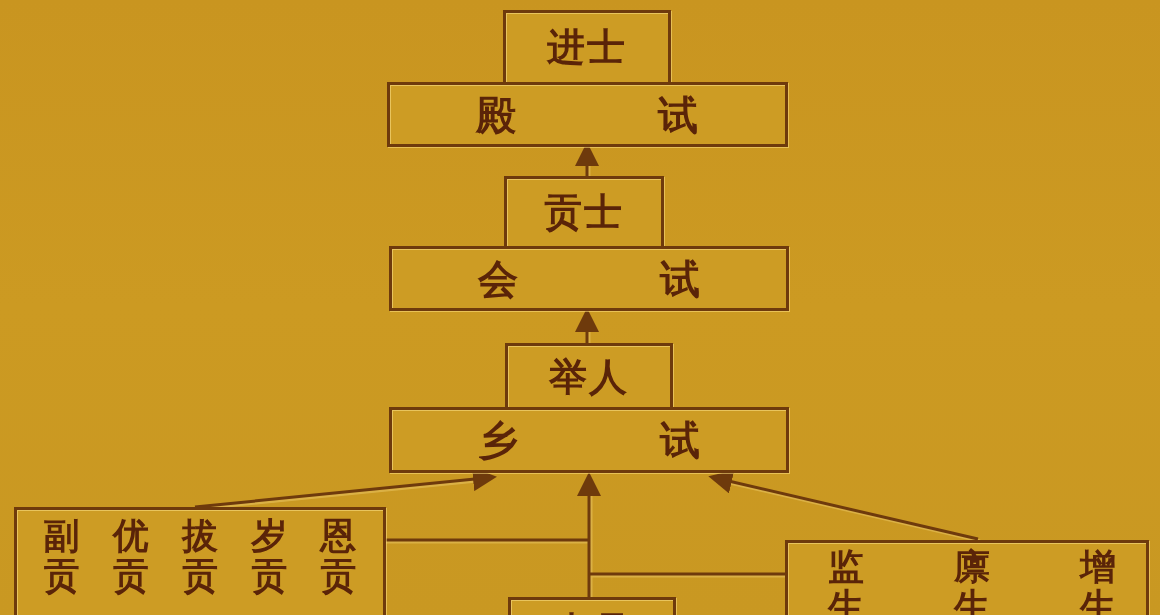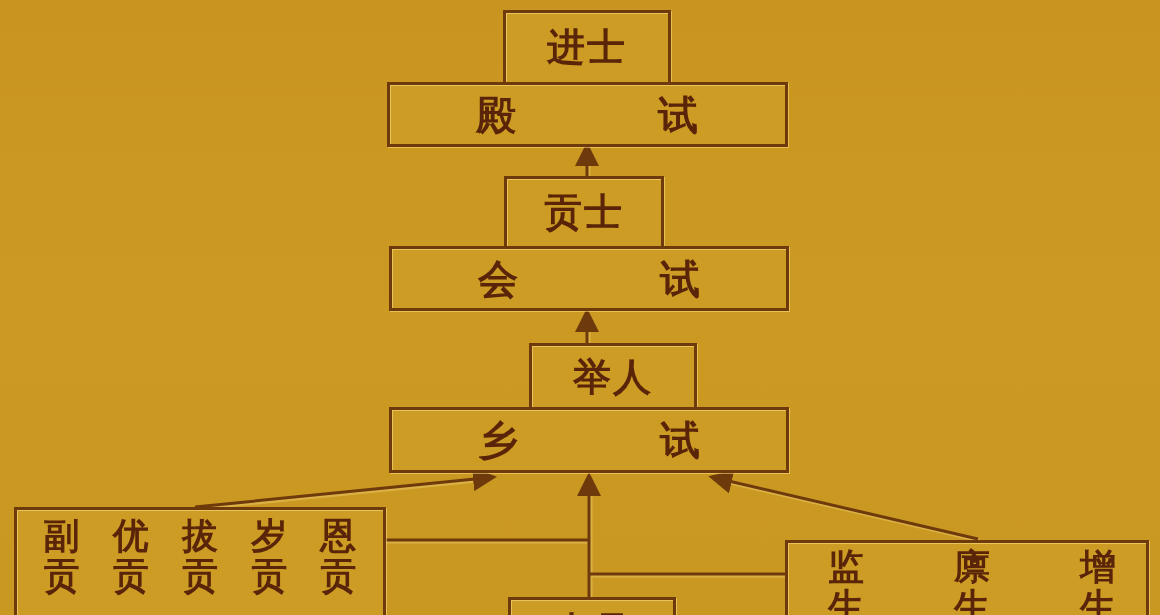--- a/index.html
+++ b/index.html
@@ -118,21 +118,21 @@
   </div>
 
   <div class="box title-box" style="left:504px; top:176px; width:160px; height:73px;">
     <span>贡士</span>
   </div>
   <div class="box exam-box" style="left:389px; top:246px; width:400px; height:65px;">
     <span class="c1">会</span>
     <span class="c2">试</span>
   </div>
 
-  <div class="box title-box" style="left:505px; top:343px; width:168px; height:68px;margin-left:24px;">
+  <div class="box title-box" style="left:505px; top:343px; width:168px; height:68px;">
     <span>举人</span>
   </div>
   <div class="box exam-box" style="left:389px; top:407px; width:400px; height:66px;">
     <span class="c1">乡</span>
     <span class="c2">试</span>
   </div>
 
   <div class="box multi-box" style="left:14px; top:507px; width:372px; height:130px;">
     <div class="col-label">
       <span>副</span>

